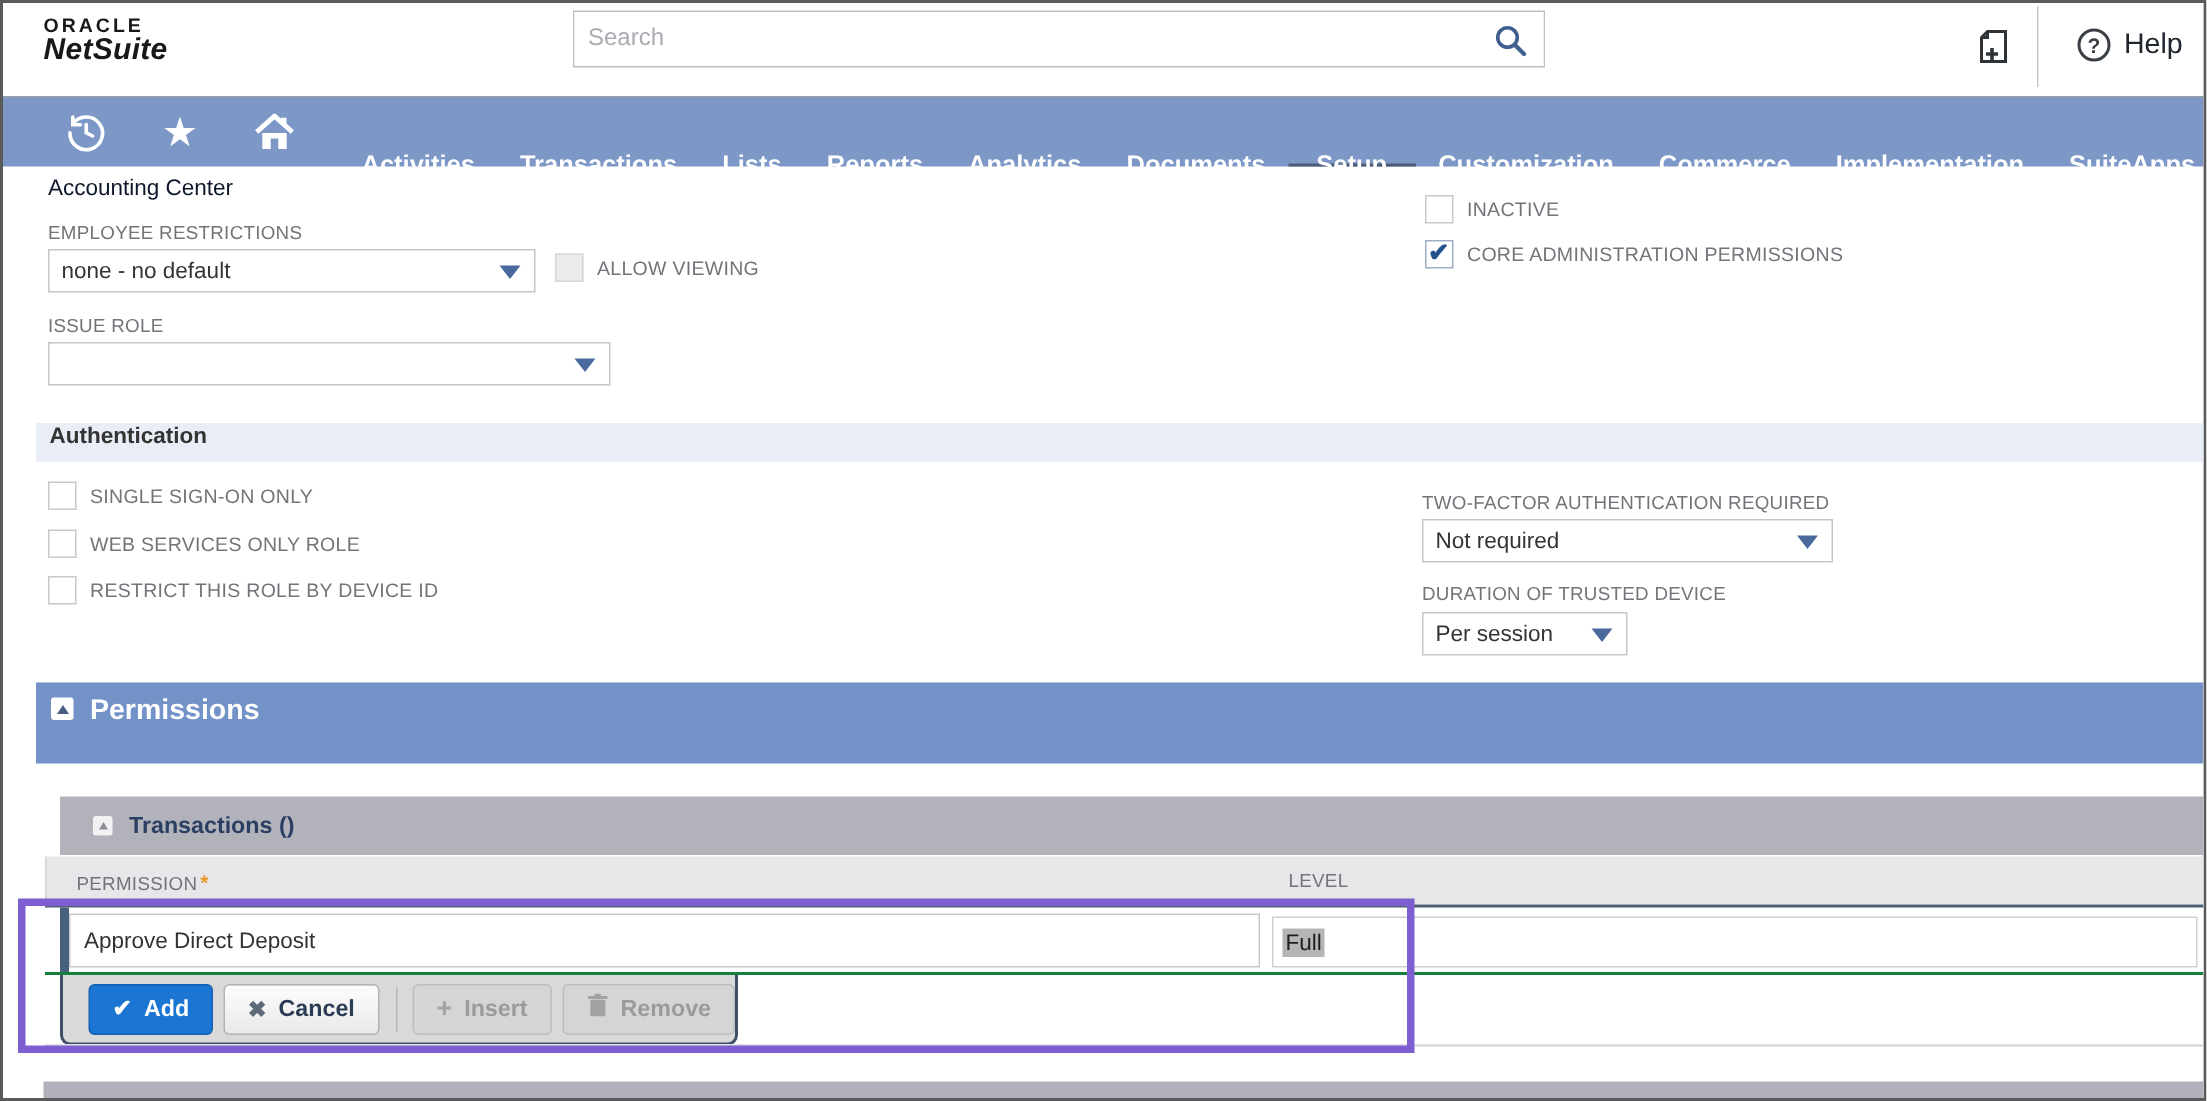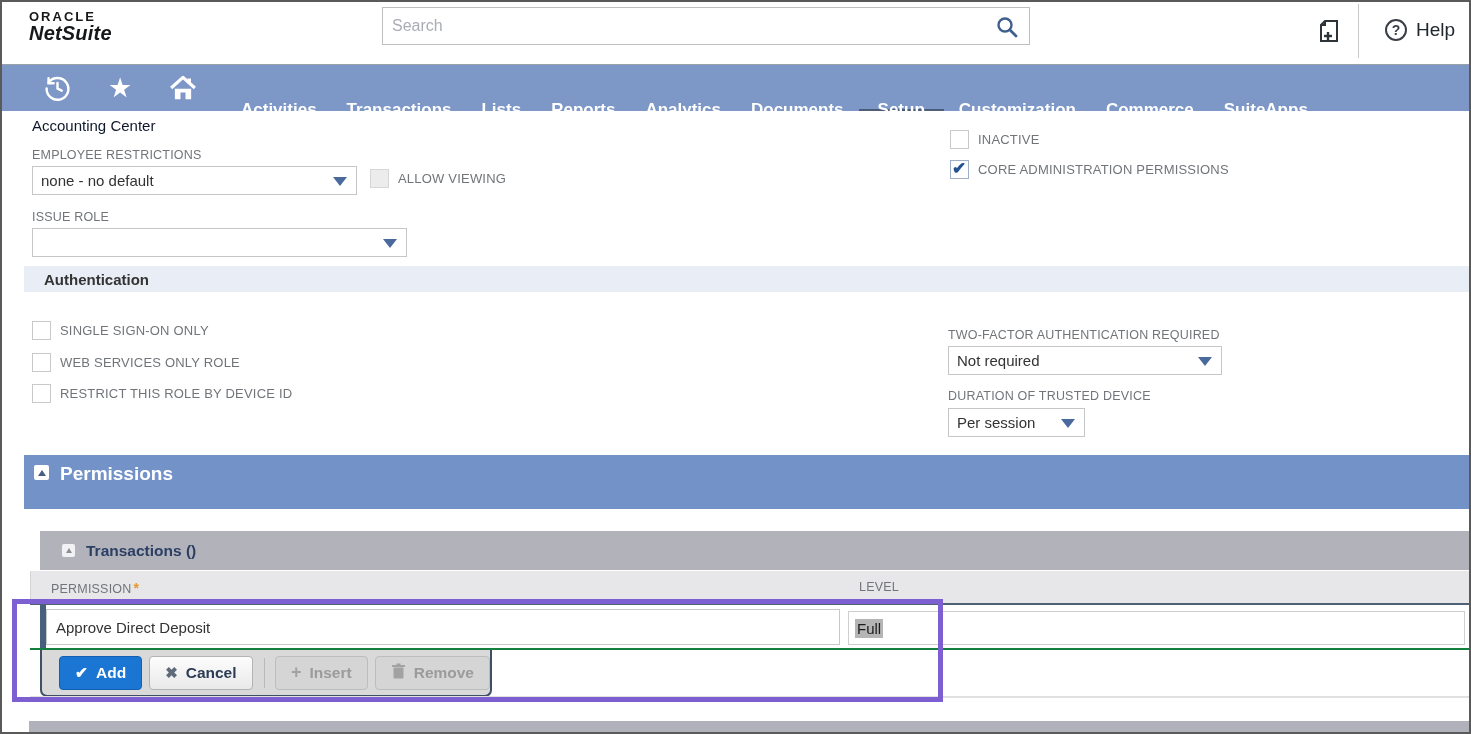--- a/index.html
+++ b/index.html
@@ -40,21 +40,21 @@
   .checkbox { width:19px; height:19px; border:1px solid #c9c9c9; background:#fff; display:inline-block; cursor:pointer; }
   .checkbox.dim { background:#ececec; border-color:#d6d6d6; }
   .checkbox.checked { border-color:#9fb0c6; position:relative; }
   .checkbox.checked .tick { position:absolute; left:1px; top:-3px; color:#24518f; font-size:17px; font-weight:bold; }
   .cb-row { position:absolute; display:flex; align-items:center; gap:9px; }
   .cb-row .lbl { font-size:13px; }
 
   
   .clipped-row { position:absolute; top:-21px; left:948px; display:flex; align-items:center; gap:9px; z-index:1; }
 
-  .auth-bar { position:absolute; left:22px; right:0; top:155px; height:26px; background:#e9edf5; display:flex; align-items:center; padding-left:20px; }
+  .auth-bar { position:absolute; left:22px; right:0; top:171px; height:26px; background:#e9edf5; display:flex; align-items:flex-start; padding-left:9px; }
   .auth-bar .title { font-size:15px; font-weight:bold; color:#333; }
 
   
   .perm-bar { position:absolute; left:22px; right:0; top:344px; height:54px; background:#7292c8; padding:8px 0 0 10px; display:flex; gap:11px; cursor:pointer; }
   .perm-bar .title { color:#fff; font-size:19px; font-weight:bold; }
   .collapse-box { width:15px; height:15px; background:#fff; border-radius:2px; display:flex; align-items:center; justify-content:center; margin-top:2px; }
   .tri-up { width:0; height:0; border-left:4px solid transparent; border-right:4px solid transparent; border-bottom:6px solid #4a5d85; }
   .subtab-bar { position:absolute; left:38px; right:0; top:420px; height:39px; background:#b2b2bb; display:flex; align-items:center; gap:11px; padding-left:22px; cursor:pointer; }
   .subtab-bar .collapse-box { width:13px; height:13px; margin-top:0; background:#f2f2f4; }
   .subtab-bar .tri-up { border-bottom-color:#8d8d96; border-left-width:3.5px; border-right-width:3.5px; border-bottom-width:5px; }
@@ -142,20 +142,21 @@
     <div class="nav-items">
       <span class="nav-item">Activities</span>
       <span class="nav-item">Transactions</span>
       <span class="nav-item">Lists</span>
       <span class="nav-item">Reports</span>
       <span class="nav-item">Analytics</span>
       <span class="nav-item">Documents</span>
       <span class="nav-item active">Setup</span>
       <span class="nav-item">Customization</span>
       <span class="nav-item">Commerce</span>
+      <span class="nav-item">Implementation</span>
       <span class="nav-item">SuiteApps</span>
     </div>
   </div>
 
   <div class="content">
 
     <div class="clipped-row">
       <span class="checkbox"></span>
       <span class="lbl">PARTNER ROLE</span>
     </div>

